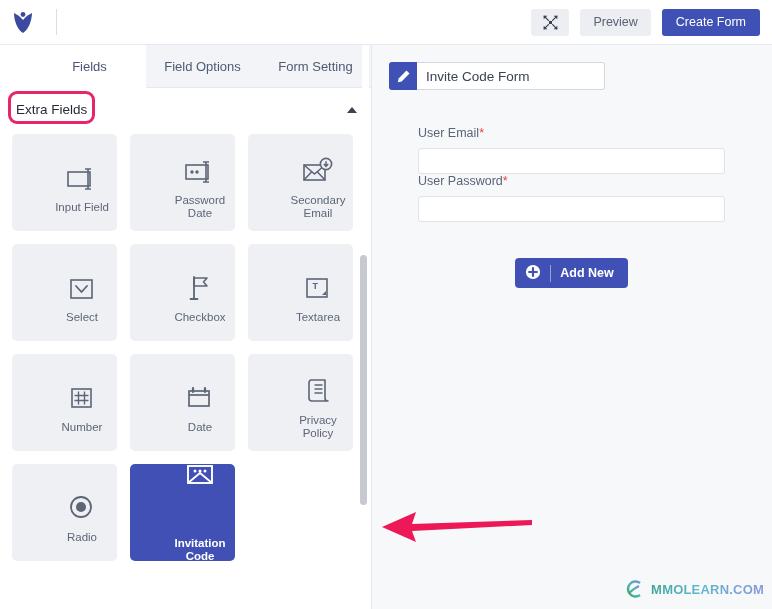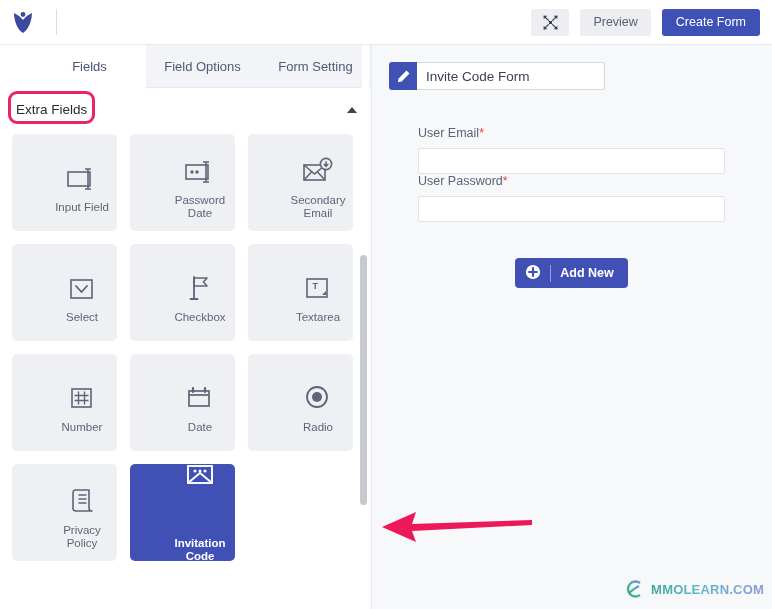--- a/index.html
+++ b/index.html
@@ -433,35 +433,35 @@
           <path d="M3 10 h20" stroke="#5d6577" stroke-width="1.7" fill="none"></path>
         </svg>
       </span>
       <span class="tl">Date</span>
     </div>
 
 
     <div class="tile">
       <span class="ti">
         <svg width="28" height="28" viewBox="0 0 28 28">
+          <path d="M7 3 h14 v18 a3 3 0 0 0 3 3 H8 a3 3 0 0 1 -3 -3 V6 a3 3 0 0 1 2 -3 z" fill="none" stroke="#5d6577" stroke-width="1.6" stroke-linejoin="round"></path>
+          <path d="M11 8 h7 M11 12 h7 M11 16 h7" stroke="#5d6577" stroke-width="1.4" stroke-linecap="round" fill="none"></path>
+        </svg>
+      </span>
+      <span class="tl">Privacy Policy</span>
+    </div>
+
+    <div class="tile">
+      <span class="ti">
+        <svg width="28" height="28" viewBox="0 0 28 28">
           <circle cx="13" cy="13" r="10" fill="none" stroke="#5d6577" stroke-width="1.8"></circle>
           <circle cx="13" cy="13" r="5" fill="#5d6577"></circle>
         </svg>
       </span>
       <span class="tl">Radio</span>
-    </div>
-
-    <div class="tile">
-      <span class="ti">
-        <svg width="28" height="28" viewBox="0 0 28 28">
-          <path d="M7 3 h14 v18 a3 3 0 0 0 3 3 H8 a3 3 0 0 1 -3 -3 V6 a3 3 0 0 1 2 -3 z" fill="none" stroke="#5d6577" stroke-width="1.6" stroke-linejoin="round"></path>
-          <path d="M11 8 h7 M11 12 h7 M11 16 h7" stroke="#5d6577" stroke-width="1.4" stroke-linecap="round" fill="none"></path>
-        </svg>
-      </span>
-      <span class="tl">Privacy Policy</span>
     </div>
 
     <div class="tile selected">
       <span class="ti">
         <svg width="32" height="27" viewBox="0 0 32 27">
           <rect x="4" y="4" width="24" height="17" fill="none" stroke="#ffffff" stroke-width="1.9"></rect>
           <path d="M4 21 L16 11 L28 21" fill="none" stroke="#ffffff" stroke-width="1.9" stroke-linejoin="round"></path>
           <circle cx="11" cy="9" r="1.5" fill="#ffffff"></circle>
           <circle cx="16" cy="9" r="1.5" fill="#ffffff"></circle>
           <circle cx="21" cy="9" r="1.5" fill="#ffffff"></circle>

